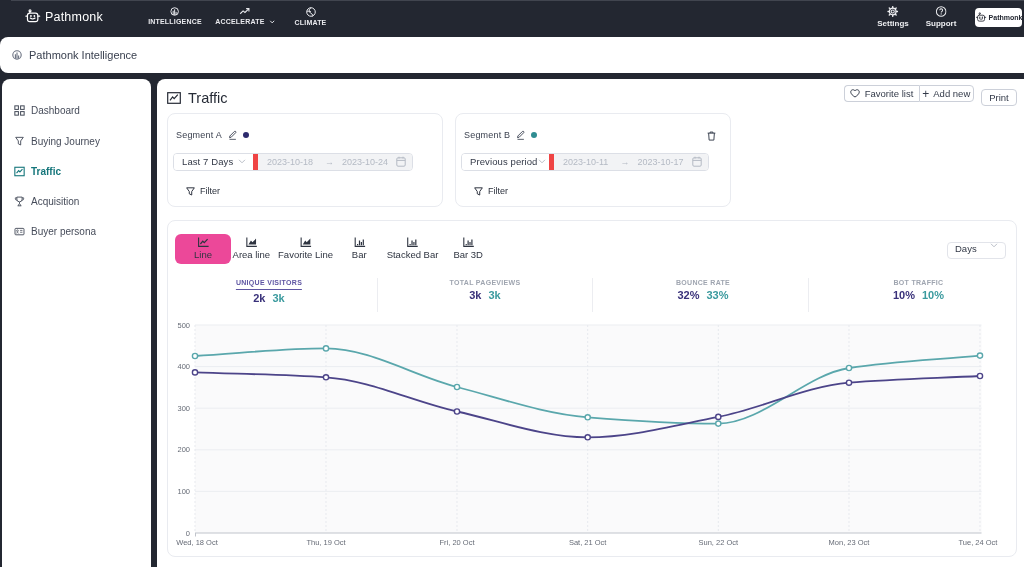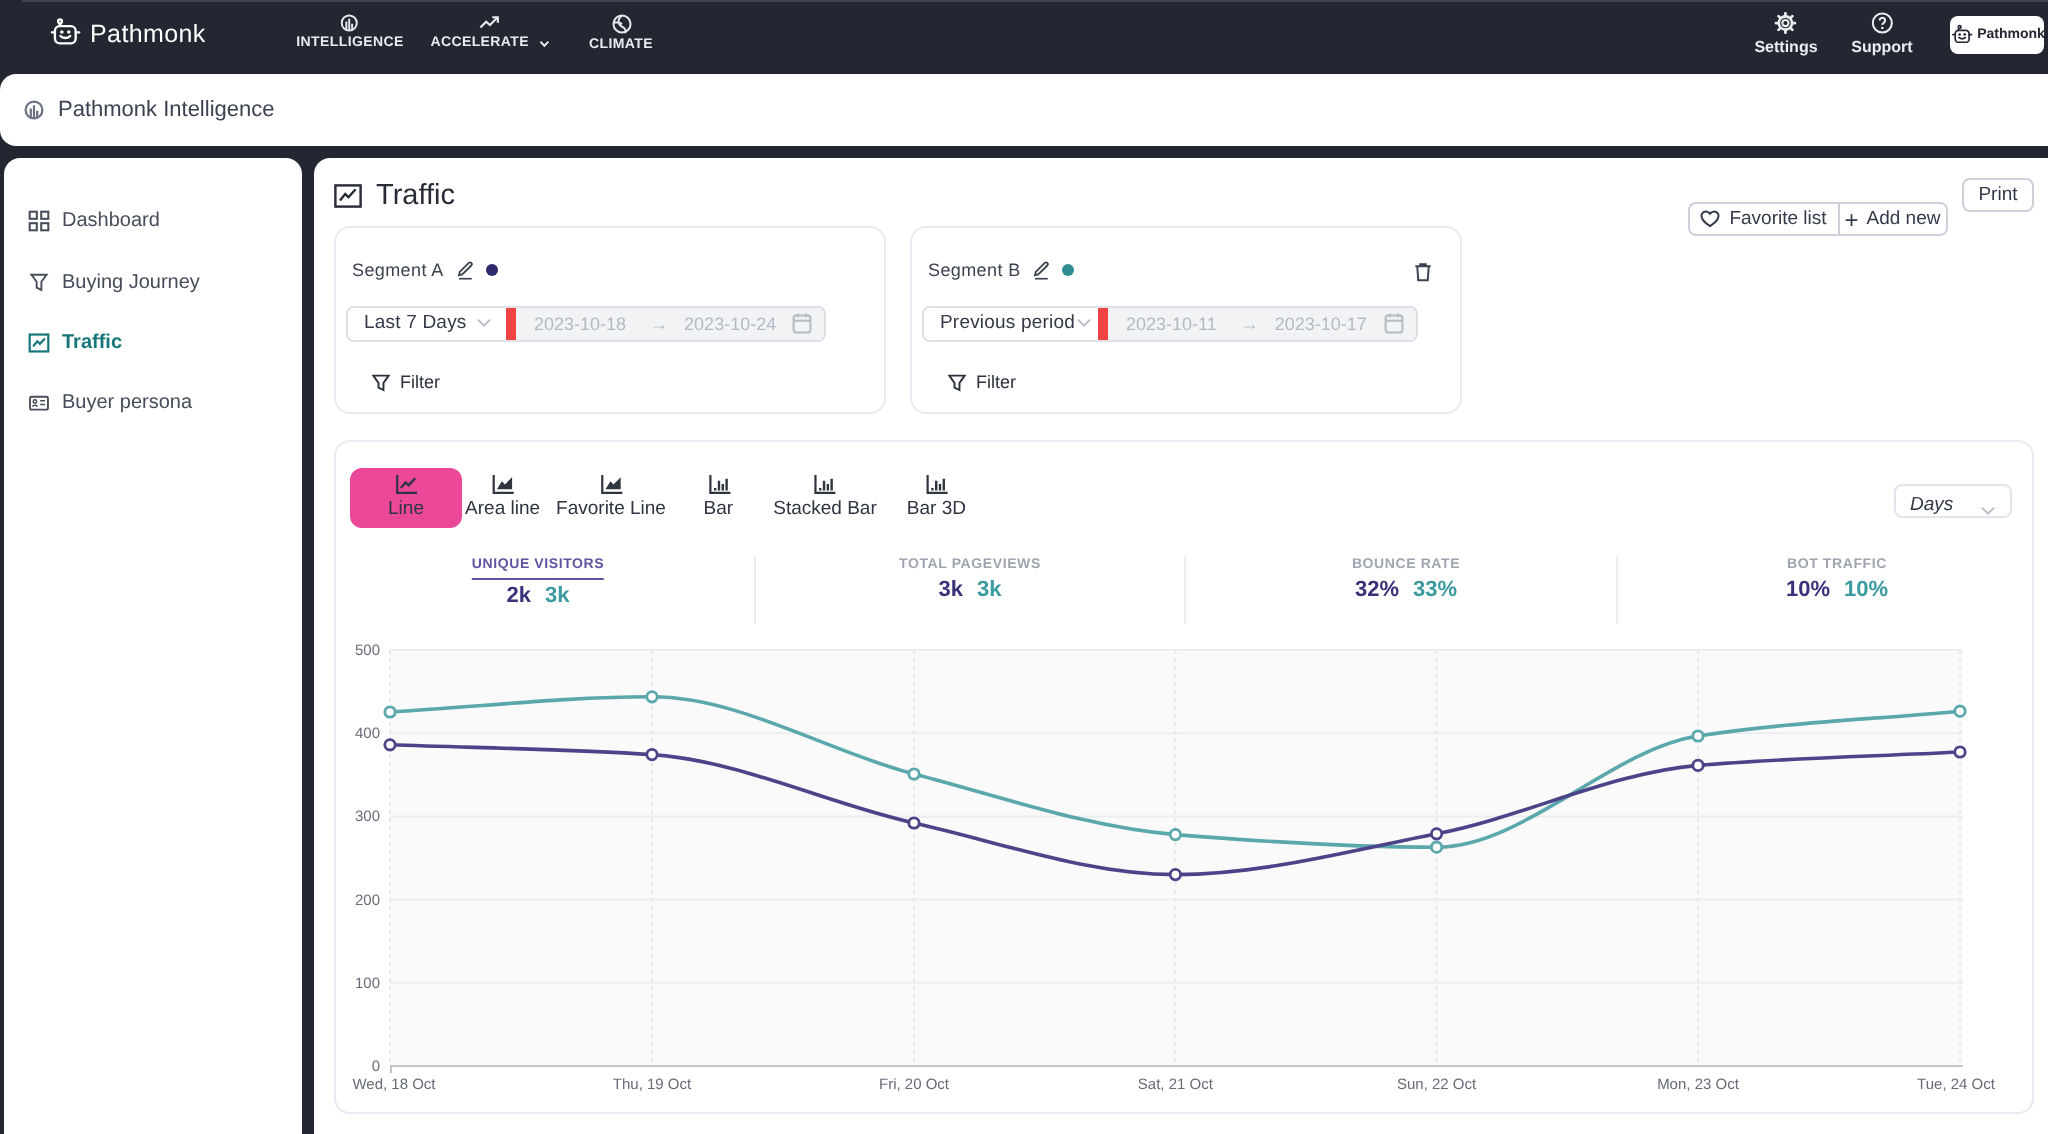--- a/index.html
+++ b/index.html
@@ -26,21 +26,21 @@
 .sidebar { position:absolute; left:2px; top:79px; width:149px; height:488px; background:#fff; border-radius:8px 8px 0 0; padding-top:7px; }
 .side-item { height:30.3px; display:flex; align-items:flex-end; padding-left:12px; color:#464c5a; font-size:10px; }
 .side-item svg { margin-right:6px; flex:none; }
 .side-item.active { color:#15767b; font-weight:700; }
 
 
 .main { position:absolute; left:157px; top:79px; width:867px; height:488px; background:#fff; border-radius:8px 0 0 0; }
 .htitle { position:absolute; left:10px; top:11px; display:flex; align-items:center; }
 .htitle .t { font-size:14.5px; color:#262b36; font-weight:500; margin-left:7px; }
 .btn { position:absolute; border:1px solid #ccd0d9; background:#fff; height:17px; display:flex; align-items:center; justify-content:center; font-size:9.5px; color:#333a49; top:9.5px; }
-.grp { position:absolute; top:22px; display:flex; }
+.grp { position:absolute; top:6px; display:flex; }
 .grp .btn { position:static; }
 .grp .btn:first-child { border-radius:4px 0 0 4px; border-right:none; }
 .grp .btn:last-child { border-radius:0 4px 4px 0; }
 .btn.single { border-radius:4px; }
 .btn svg { margin-right:5px; }
 
 
 .segcard { position:absolute; top:34px; width:276px; height:93.5px; border:1px solid #e9ebf0; border-radius:8px; background:#fff; }
 .segcard .title { position:absolute; left:8px; top:16px; font-size:9px; color:#3c4250; font-weight:500; display:flex; align-items:center; letter-spacing:.2px; }
 .segcard .dot { width:6px; height:6px; border-radius:50%; margin-left:6px; }
@@ -50,21 +50,21 @@
 .ctrl .dates { background:#f2f3f5; display:flex; align-items:center; padding:0 6px 0 9px; color:#b4bac4; font-size:9px; width:154px; }
 .segcard .filter { position:absolute; left:18px; top:72px; display:flex; align-items:center; font-size:9px; color:#2b303c; font-weight:500; }
 .segcard .filter svg { margin-right:5px; }
 .trash { position:absolute; right:14px; top:17px; }
 
 
 .chartcard { position:absolute; left:10px; top:141px; width:850px; height:337px; border:1px solid #e9ebf0; border-radius:8px; background:#fff; }
 .tab { position:absolute; top:12.5px; height:30px; display:flex; flex-direction:column; align-items:center; justify-content:center; border-radius:6px; transform:translateX(-50%); }
 .tab .tl { font-size:9.5px; color:#2e3440; margin-top:1px; white-space:nowrap; }
 .tab.active { background:#ec4899; width:56px; }
-.days { position:absolute; left:779px; top:20.5px; width:59px; height:17px; border:1px solid #e2e4ea; border-radius:4px; display:flex; align-items:flex-end; padding:0 7px;font-style:italic; }
+.days { position:absolute; left:779px; top:20.5px; width:59px; height:17px; border:1px solid #e2e4ea; border-radius:4px; display:flex; align-items:flex-start; padding:0 7px; }
 .days .dt { font-size:9.5px; color:#333947; }
 
 .sdiv { position:absolute; top:57px; height:34px; width:1px; background:#ecedf1; }
 .stat { position:absolute; transform:translateX(-50%); display:flex; flex-direction:column; align-items:center; }
 .stat .lab { font-size:7px; font-weight:700; letter-spacing:.3px; color:#9fa5b0; }
 .stat .lab.active { color:#5e55a2; border-bottom:1px solid #5e55a2; padding-bottom:2.5px; }
 .stat .vals { font-size:11px; font-weight:700; margin-top:2.5px; white-space:nowrap; }
 .stat .v1 { color:#39317a; }
 .stat .v2 { color:#3a9a9e; margin-left:7px; }
 </style>
@@ -167,20 +167,28 @@
         <path d="M2 1.6 H11 L7.9 5.8 V10.6 L5.1 9.2 V5.8 Z"></path>
       </svg>
     Buying Journey
   </div>
   <div class="side-item active">
     <svg width="11" height="11" viewBox="0 0 13 13" fill="none" stroke="#15767b" stroke-width="1.3">
         <rect x="1" y="1.5" width="11" height="10"></rect>
         <path d="M3 8.5 L5.5 5.5 L7 7 L10 3.8"></path>
       </svg>
     Traffic
+  </div>
+  <div class="side-item">
+    <svg width="11" height="11" viewBox="0 0 13 13" fill="none" stroke="#464c5a" stroke-width="1.1">
+        <path d="M3.4 1.3 H9.6 V3.8 a3.1 3.1 0 0 1 -6.2 0 Z"></path>
+        <path d="M3.4 2.2 H1.6 V3 a2.1 2.1 0 0 0 1.8 2.1 M9.6 2.2 H11.4 V3 a2.1 2.1 0 0 1 -1.8 2.1"></path>
+        <path d="M6.5 7.2 V9.2 M4.3 11.6 H8.7 M5.1 11.4 C5.1 9.9 6.1 9.4 6.5 9.4 C6.9 9.4 7.9 9.9 7.9 11.4"></path>
+      </svg>
+    Acquisition
   </div>
   <div class="side-item">
     <svg width="11" height="11" viewBox="0 0 13 13" fill="none" stroke="#464c5a" stroke-width="1.1">
         <rect x="1.2" y="2.8" width="10.6" height="7.6" rx="1"></rect>
         <circle cx="4.1" cy="5.6" r="1" stroke-width="0.9"></circle>
         <path d="M2.8 8.7 C2.9 7.5 5.3 7.5 5.4 8.7" stroke-width="0.9"></path>
         <path d="M7.2 5.2 H10 M7.2 7.4 H10" stroke-width="0.9"></path>
       </svg>
     Buyer persona
   </div>

